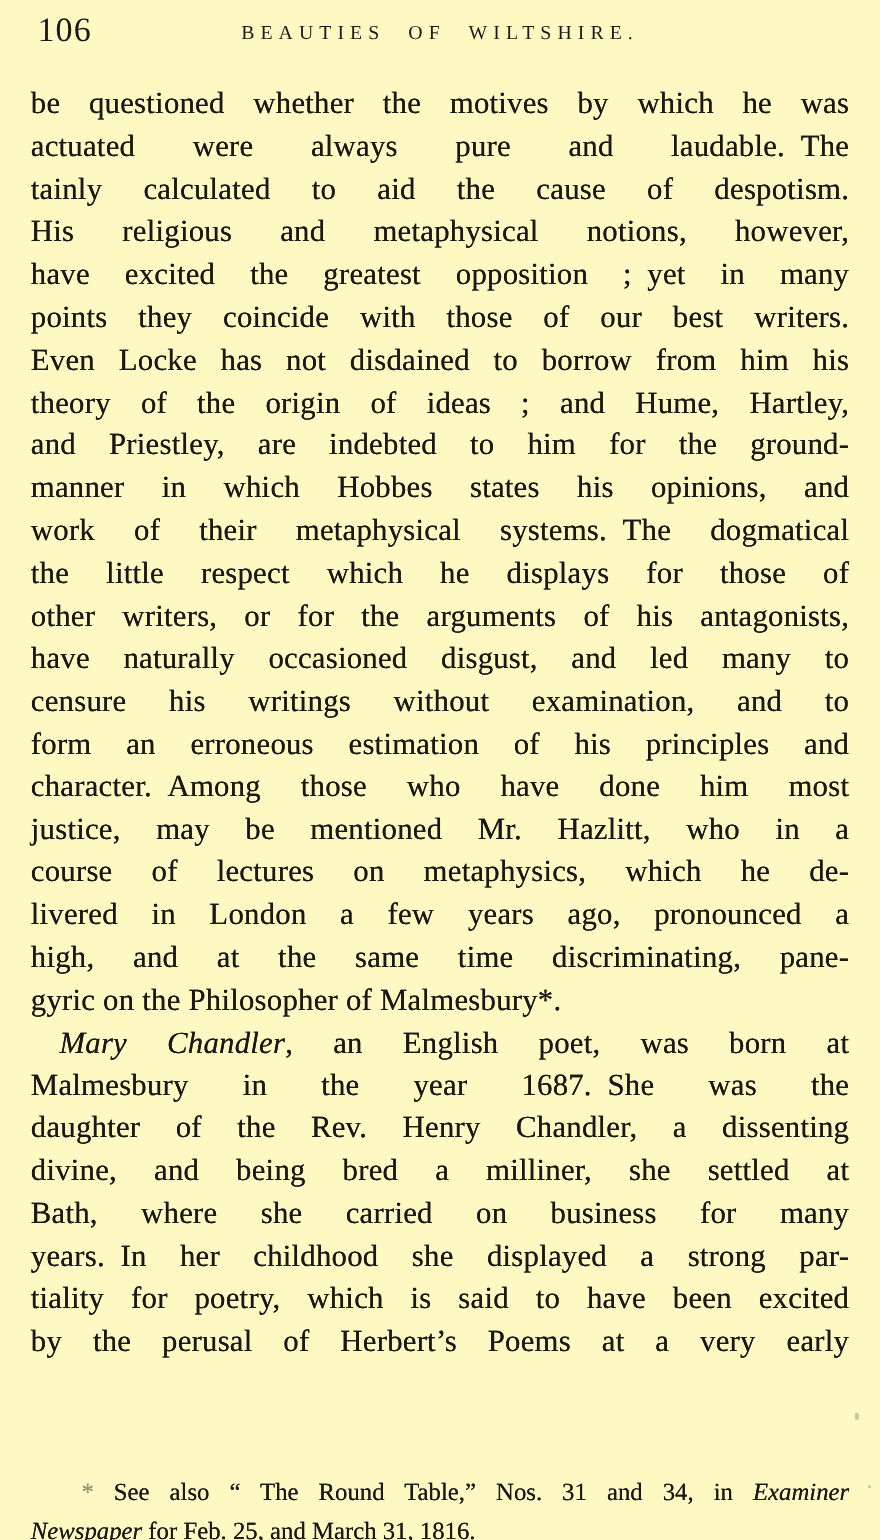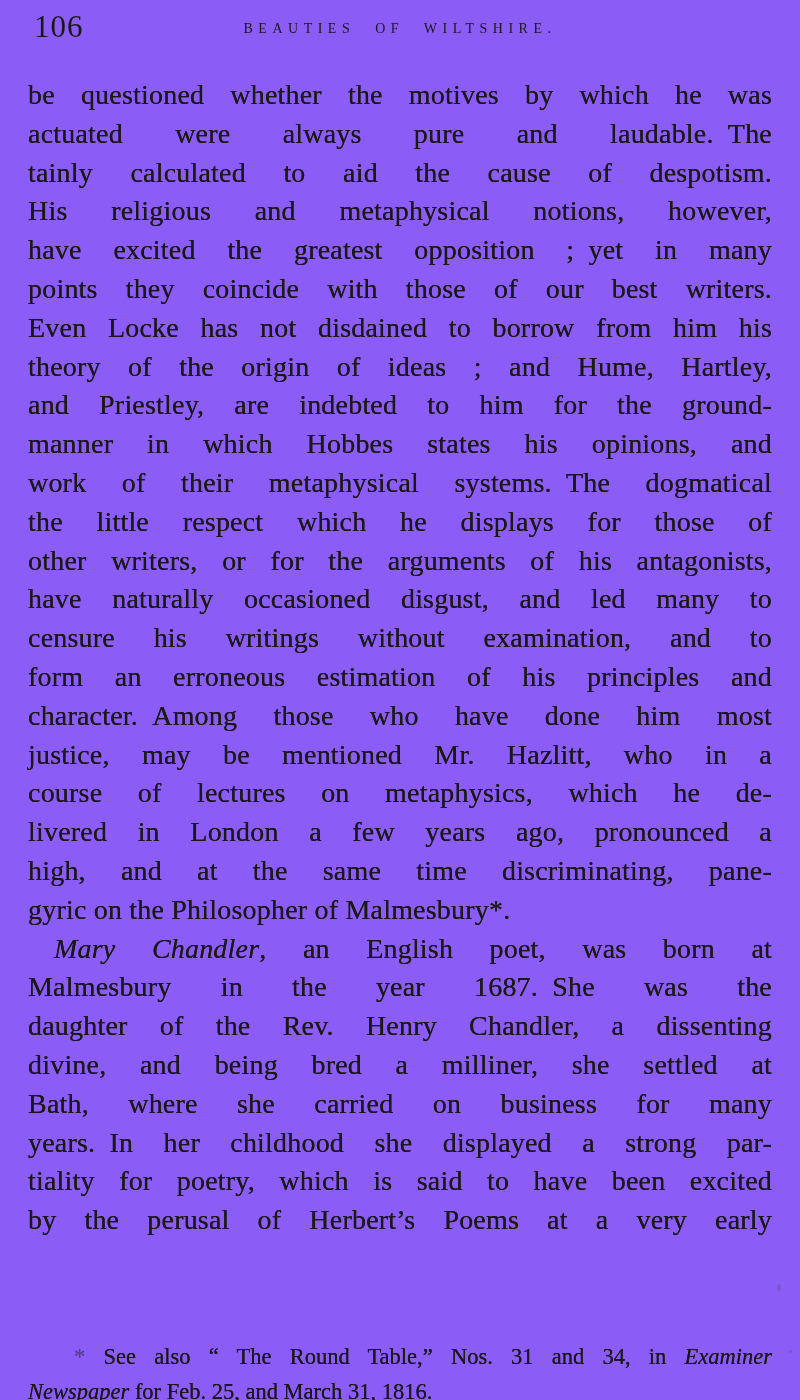--- a/index.html
+++ b/index.html
@@ -1,36 +1,36 @@
 <!DOCTYPE html>
 <html><head>
 <meta charset="utf-8">
 <style>
   html,body{margin:0;padding:0;background:#e8e8e8;}
   .page{
     position:relative;
     width:800px;height:1400px;
     margin:0 auto;
-    background:#8b5cf6;
+    background:#fef9c3;
     color:#1b1918;
     font-family:"Liberation Serif", serif;
     overflow:hidden;
     box-sizing:border-box;
   }
   
   .header{position:absolute;top:10px;left:28px;right:28px;height:42px;}
   .page-number{
     position:absolute;left:6px;top:0;
     font-size:31px;line-height:34px;
     letter-spacing:1px;
   }
   .running-title{
     position:absolute;left:0;right:0;top:7px;
     text-align:center;
-    font-size:14px;line-height:24px;
+    font-size:18px;line-height:24px;
     letter-spacing:5.5px;
     word-spacing:11px;
   }
   
   .body-text{
     position:absolute;top:76px;left:28px;right:28px;
     font-size:28px;
     letter-spacing:0.2px;
     text-shadow:0 0 0.5px currentColor;
   }

